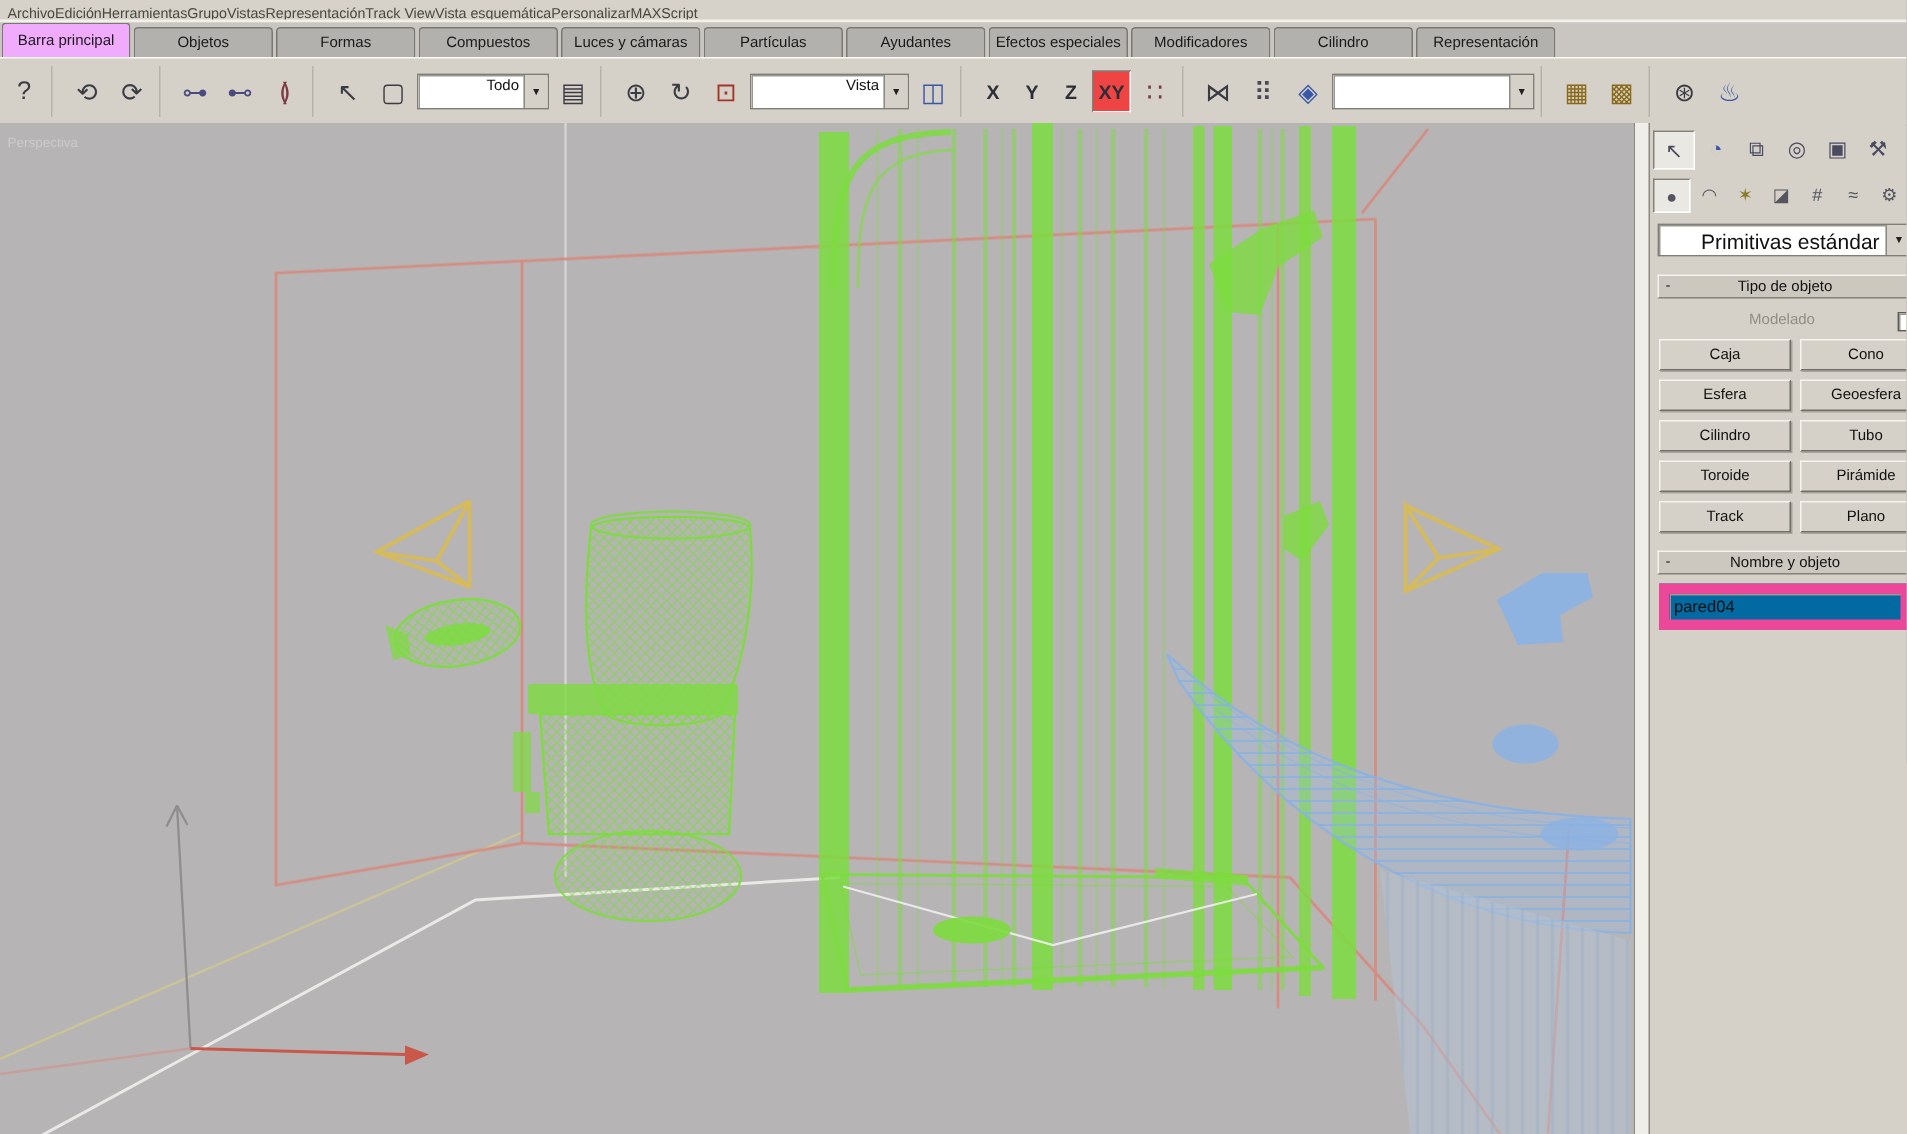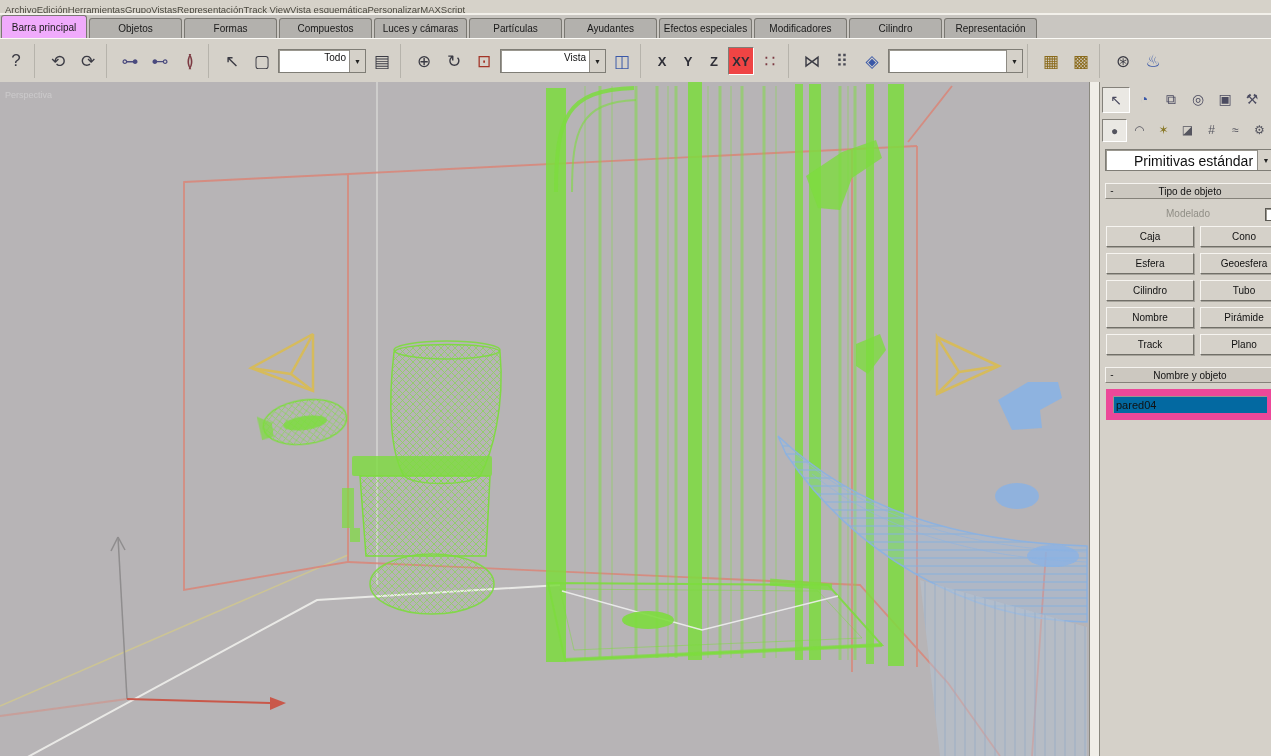--- a/index.html
+++ b/index.html
@@ -305,21 +305,21 @@
         <span class="cb"></span>
       </div>
 
       <div class="objgrid">
           <div class="objbtn">Caja</div>
           <div class="objbtn">Cono</div>
           <div class="objbtn">Esfera</div>
           <div class="objbtn">Geoesfera</div>
           <div class="objbtn">Cilindro</div>
           <div class="objbtn">Tubo</div>
-          <div class="objbtn">Nombre</div>
+          <div class="objbtn">Toroide</div>
           <div class="objbtn">Pirámide</div>
           <div class="objbtn">Track</div>
           <div class="objbtn">Plano</div>
         </div>
 
       <div class="rollout">
         <span class="minus">-</span>
         <span class="rtitle">Nombre y objeto</span>
       </div>
 

